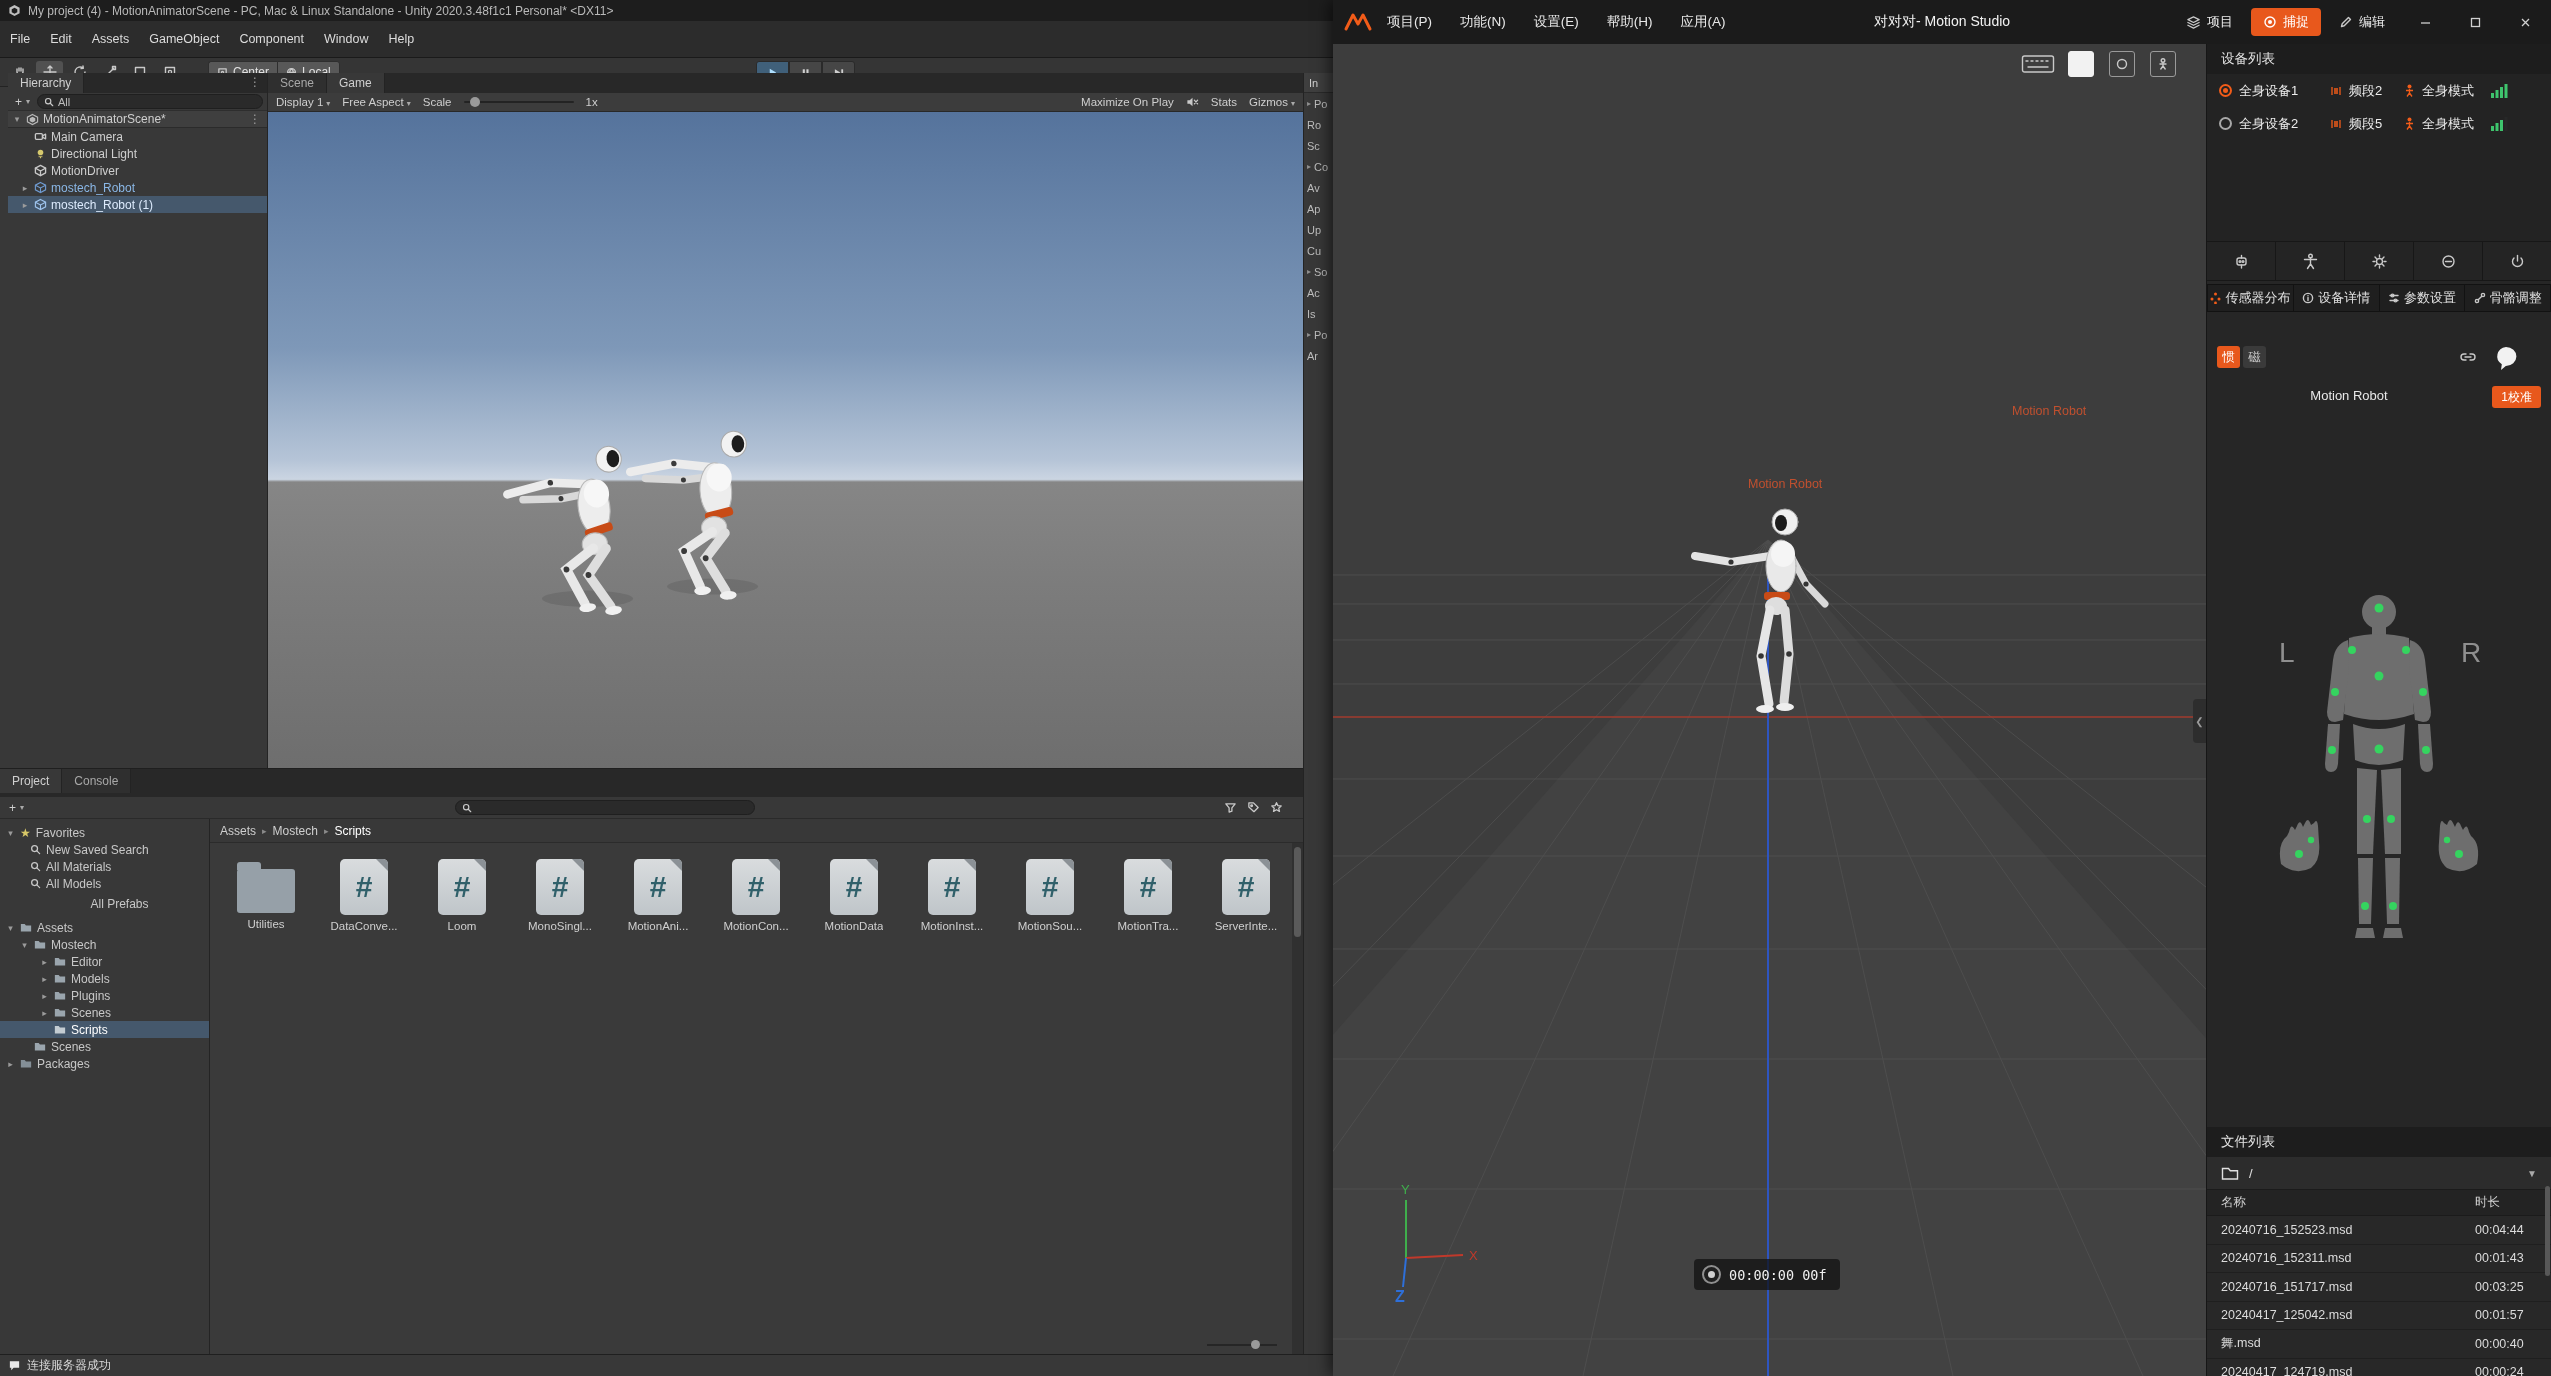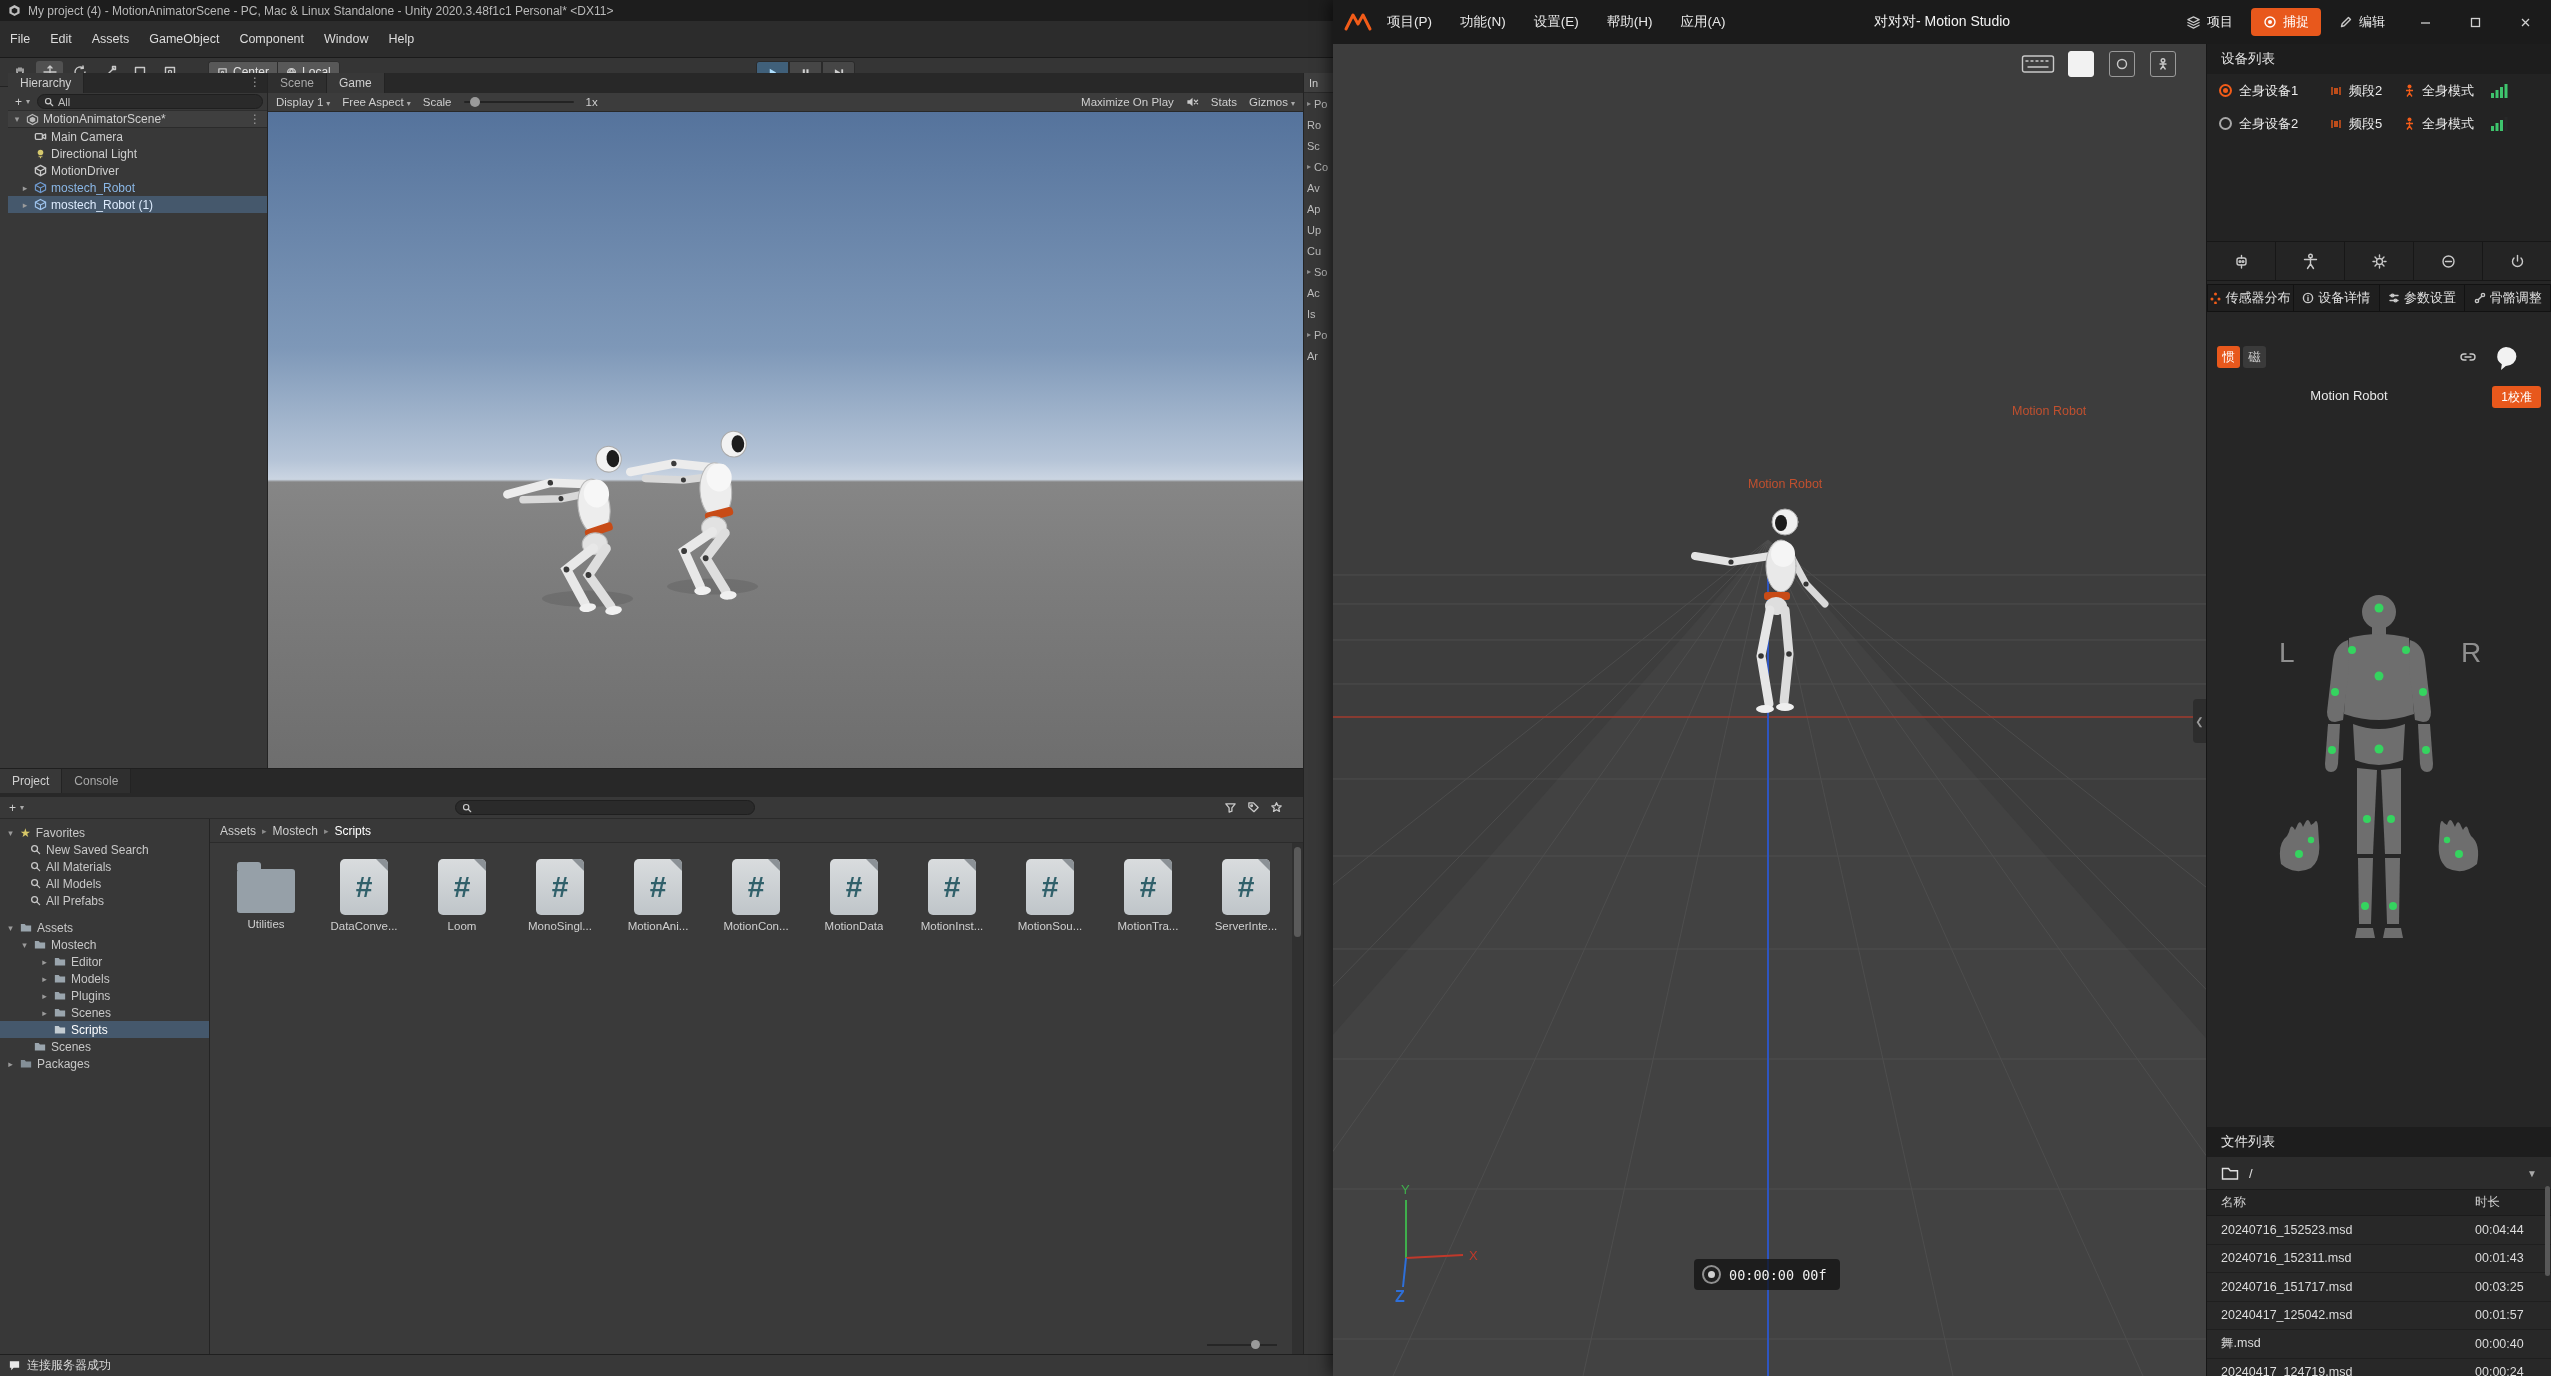--- a/index.html
+++ b/index.html
@@ -453,21 +453,21 @@
               </svg>
               <span>All Materials</span>
             </div>
           <div class="t-row" style="padding-left:30px;">
               <svg class="ic" width="11" height="11" viewBox="0 0 12 12">
                 <circle cx="5" cy="5" r="3.2"></circle>
                 <path d="M7.5 7.5 L10.5 10.5"></path>
               </svg>
               <span>All Models</span>
             </div>
-          <div class="t-row" style="padding-left:30px;">
+          <div class="t-row" style="padding-left:30px;flex-direction:column;">
               <svg class="ic" width="11" height="11" viewBox="0 0 12 12">
                 <circle cx="5" cy="5" r="3.2"></circle>
                 <path d="M7.5 7.5 L10.5 10.5"></path>
               </svg>
               <span>All Prefabs</span>
             </div>
           <div style="height:10px;"></div>
           <div class="t-row" style="padding-left:6px;">
               <span class="arrow">▾</span>
               <svg width="12" height="11" viewBox="0 0 14 12">

